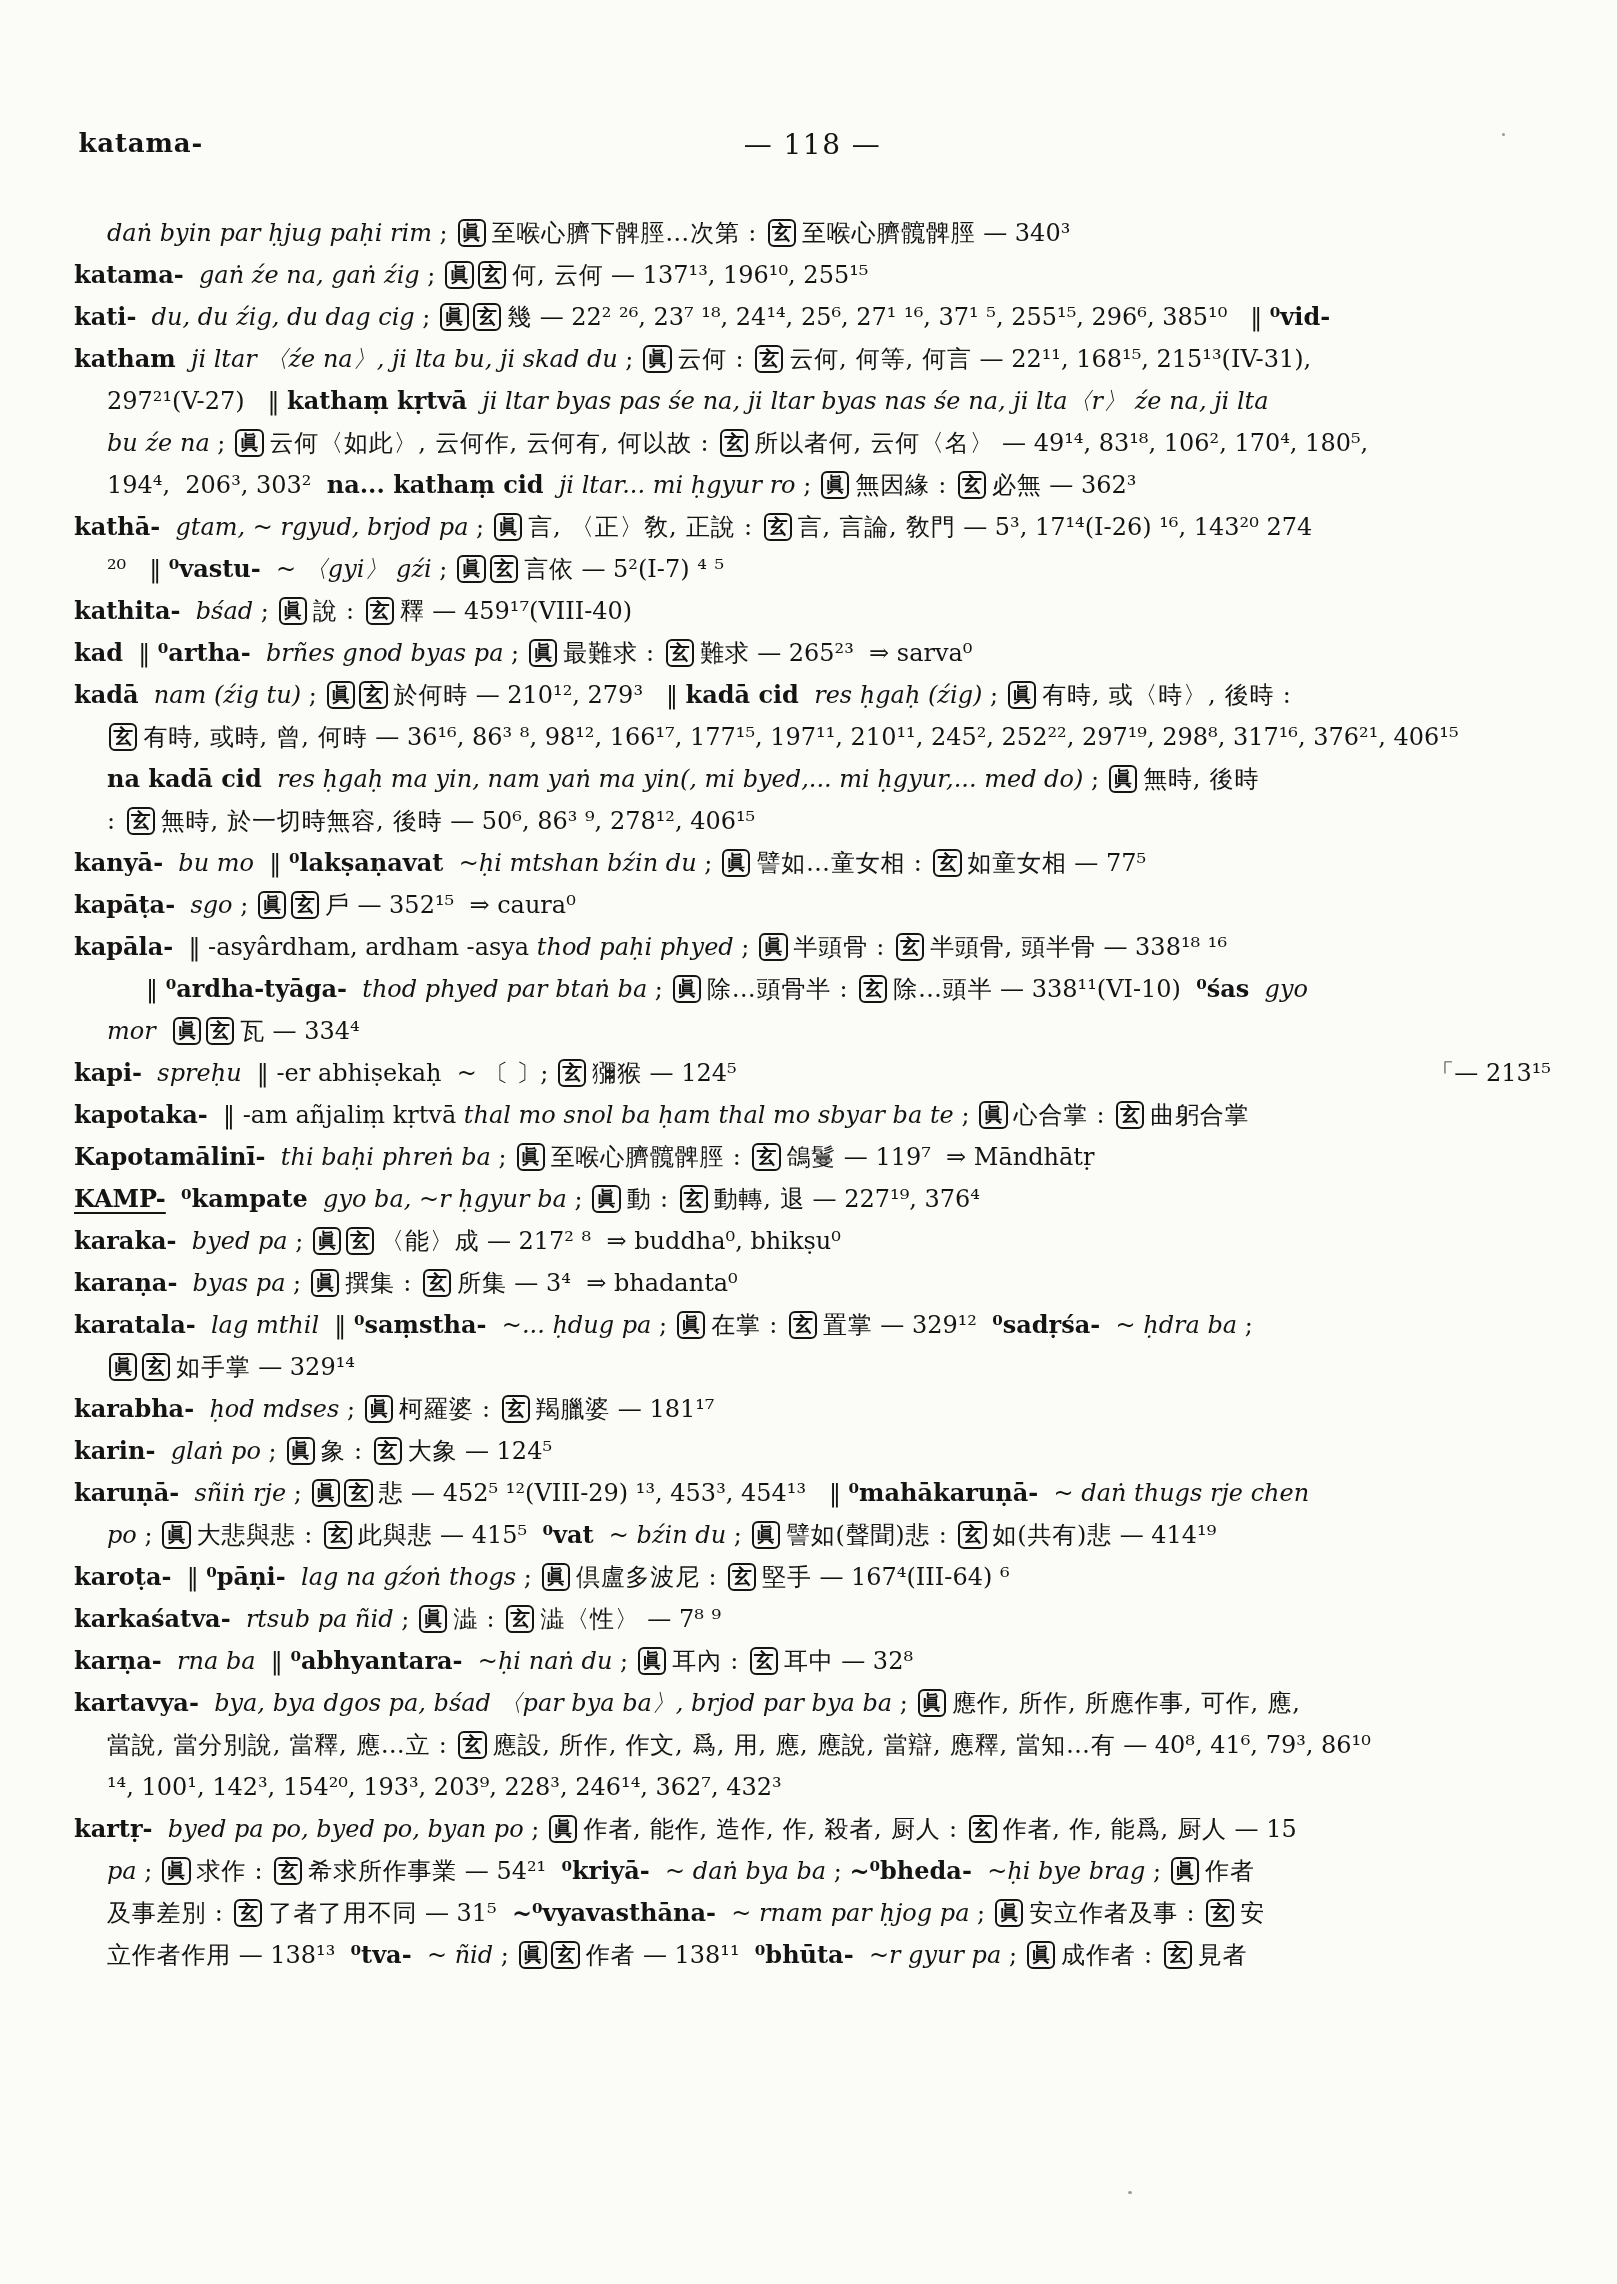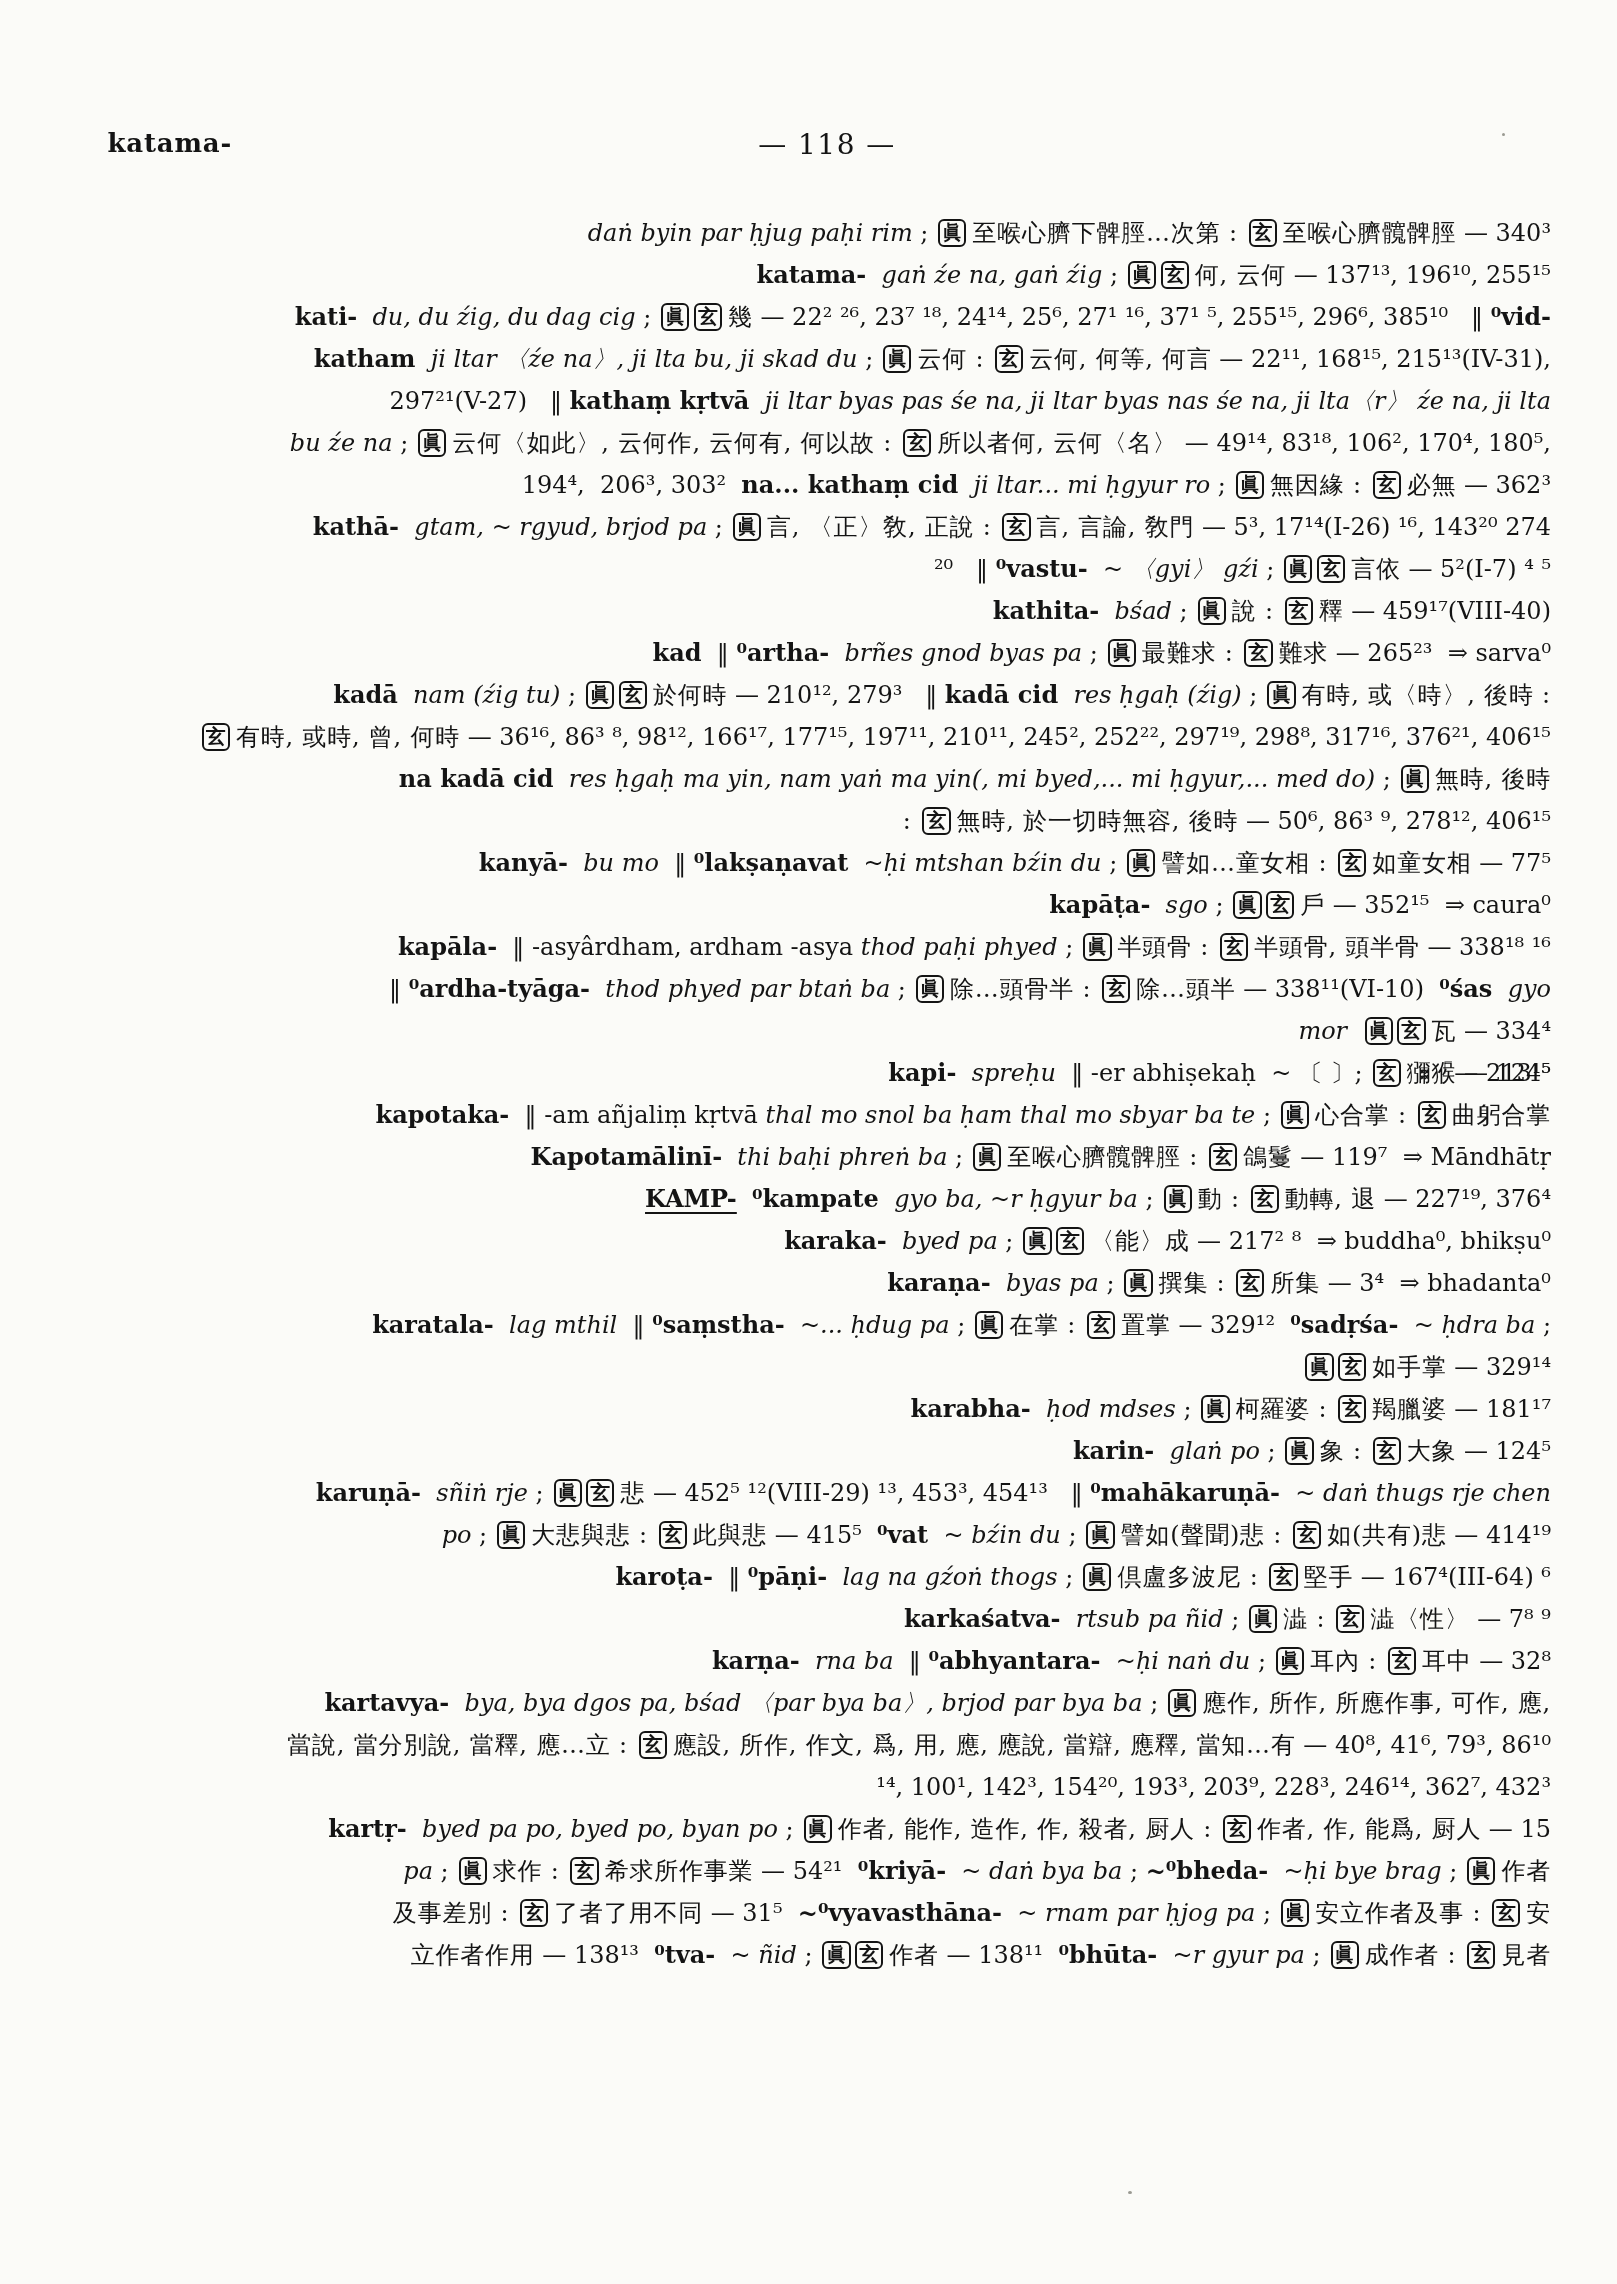--- a/index.html
+++ b/index.html
@@ -7,21 +7,21 @@
     width:1617px;height:2284px;
     background:#fbfbf8;
     color:#141414;
     font-family:"DejaVu Serif","Liberation Serif",serif;
     overflow:hidden;
   }
   .page{
     position:relative;
     width:1617px;height:2219px;
     box-sizing:border-box;
-    padding:128px 66px 0 103px;
+    padding:128px 66px 0 74px;
   }
   .header-row{
     position:relative;
     height:45px;
     margin-bottom:39px;
   }
   .running-head{
     position:absolute;left:4.5px;top:0;
     font-weight:bold;
     font-size:26px;
@@ -33,21 +33,20 @@
     font-size:28px;
     letter-spacing:1.5px;
   }
   .entry-list{position:relative;}
   .line{
     position:relative;
     font-size:24px;
     line-height:42px;
     height:42px;
     white-space:pre;
-    text-align:right;
   }
   .ind-h{margin-left:0;}
   .ind-c{margin-left:33px;}
   .ind-d{margin-left:72px;}
   .b{font-weight:bold;}
   .u{font-weight:bold;text-decoration:underline;text-underline-offset:4.5px;}
   .i{font-style:italic;}
   .r{}
   .c{letter-spacing:0.8px;}
   .badge{

